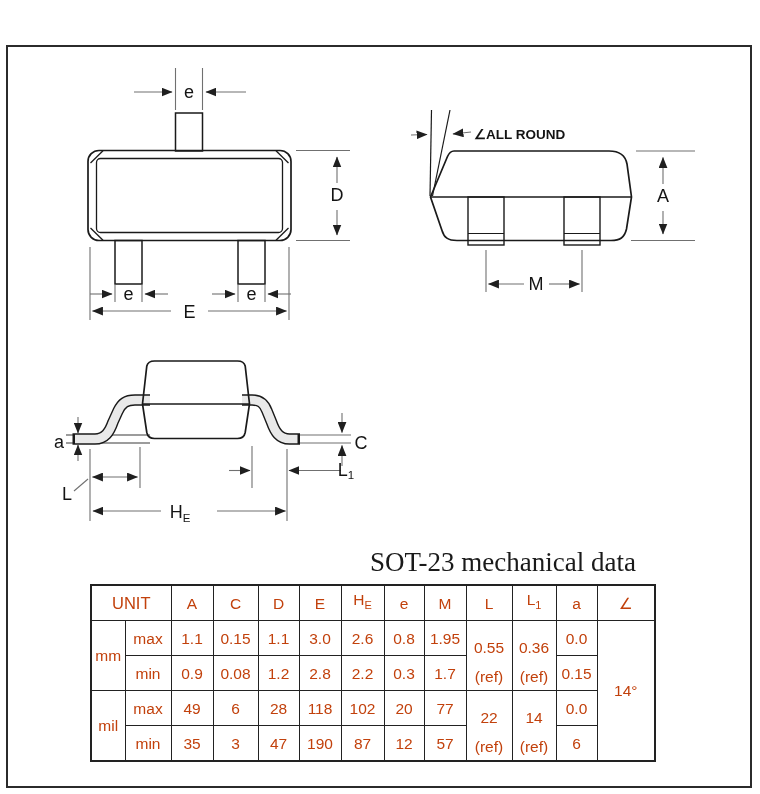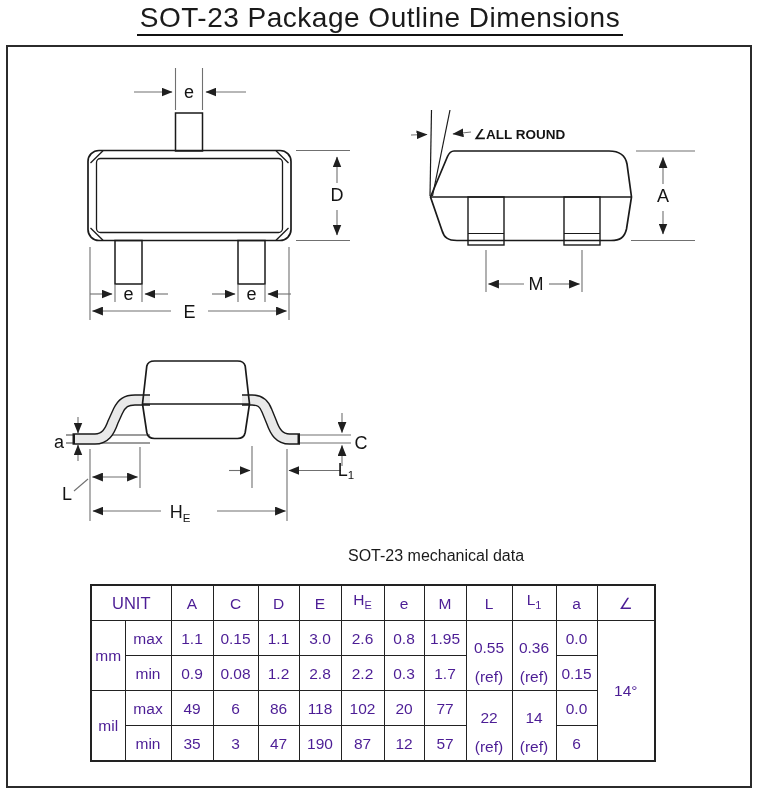--- a/index.html
+++ b/index.html
@@ -3,47 +3,44 @@
 <meta charset="utf-8">
 <style>
   html,body{margin:0;padding:0;background:#ffffff;}
   .page{position:relative;width:760px;height:794px;background:#fff;overflow:hidden;
         font-family:"Liberation Sans", sans-serif;color:#1a1a1a;}
   .title{position:absolute;top:2px;left:0;right:0;text-align:center;
          font-size:28px;letter-spacing:.5px;}
   .title span{border-bottom:2px solid #111;padding:0 3px 1px 3px;}
   .outer-border{position:absolute;left:6px;top:45px;width:742px;height:739px;
                 border:2px solid #2b2b2b;}
-  .subtitle{position:absolute;left:348px;top:547px;width:310px;text-align:left;
-            font-size:16px;}
+  .subtitle{position:absolute;left:348px;top:547px;width:310px;text-align:center;
+            font-size:27px;font-family:Liberation Serif, serif;}
   svg{position:absolute;left:0;top:0;}
   .dim{stroke:#707070;stroke-width:1.1;fill:none;}
   .dimdark{stroke:#3a3a3a;stroke-width:1.1;fill:none;}
   .outline{stroke:#1a1a1a;fill:none;}
   .dimlabel{fill:#141414;font-size:18px;text-anchor:middle;
             font-family:"Liberation Sans",sans-serif;}
   .notelabel{fill:#141414;font-size:13.5px;font-weight:bold;text-anchor:start;
              font-family:"Liberation Sans",sans-serif;}
   .sub{font-size:11.5px;}
   table.mech{position:absolute;left:90px;top:584px;width:564px;border-collapse:collapse;
-             table-layout:fixed;font-size:15.5px;color:#4c1d95;}
+             table-layout:fixed;font-size:15.5px;color:#c2410c;}
   table.mech td,table.mech th{border:1.5px solid #222;text-align:center;vertical-align:middle;
              padding:0;font-weight:normal;height:34px;line-height:17px;}
   table.mech{border:2px solid #222;}
   table.mech th.unit-hdr{font-size:16.5px;}
   .refcell div{line-height:17px;margin-top:12px;}
 </style>
 </head>
 <body>
 
 <div class="page">
 
-  <div class="title">
-    <span>SOT-23  Package Outline Dimensions</span>
-  </div>
 
   <div class="outer-border"></div>
 
   <svg width="760" height="794" viewBox="0 0 760 794">
     <defs>
       <marker id="ah" viewBox="0 0 10 8" refX="9.5" refY="4" markerWidth="11" markerHeight="9" markerUnits="userSpaceOnUse" orient="auto-start-reverse">
         <path d="M0,0 L10,4 L0,8 Z" fill="#1f1f1f"></path>
       </marker>
     </defs>
 
@@ -223,21 +220,21 @@
       <td>2.2</td>
       <td>0.3</td>
       <td>1.7</td>
       <td>0.15</td>
     </tr>
     <tr>
       <td rowspan="2">mil</td>
       <td>max</td>
       <td>49</td>
       <td>6</td>
-      <td>86</td>
+      <td>28</td>
       <td>118</td>
       <td>102</td>
       <td>20</td>
       <td>77</td>
       <td rowspan="2" class="refcell">
         <div>22</div>
         <div>(ref)</div>
       </td>
       <td rowspan="2" class="refcell">
         <div>14</div>

